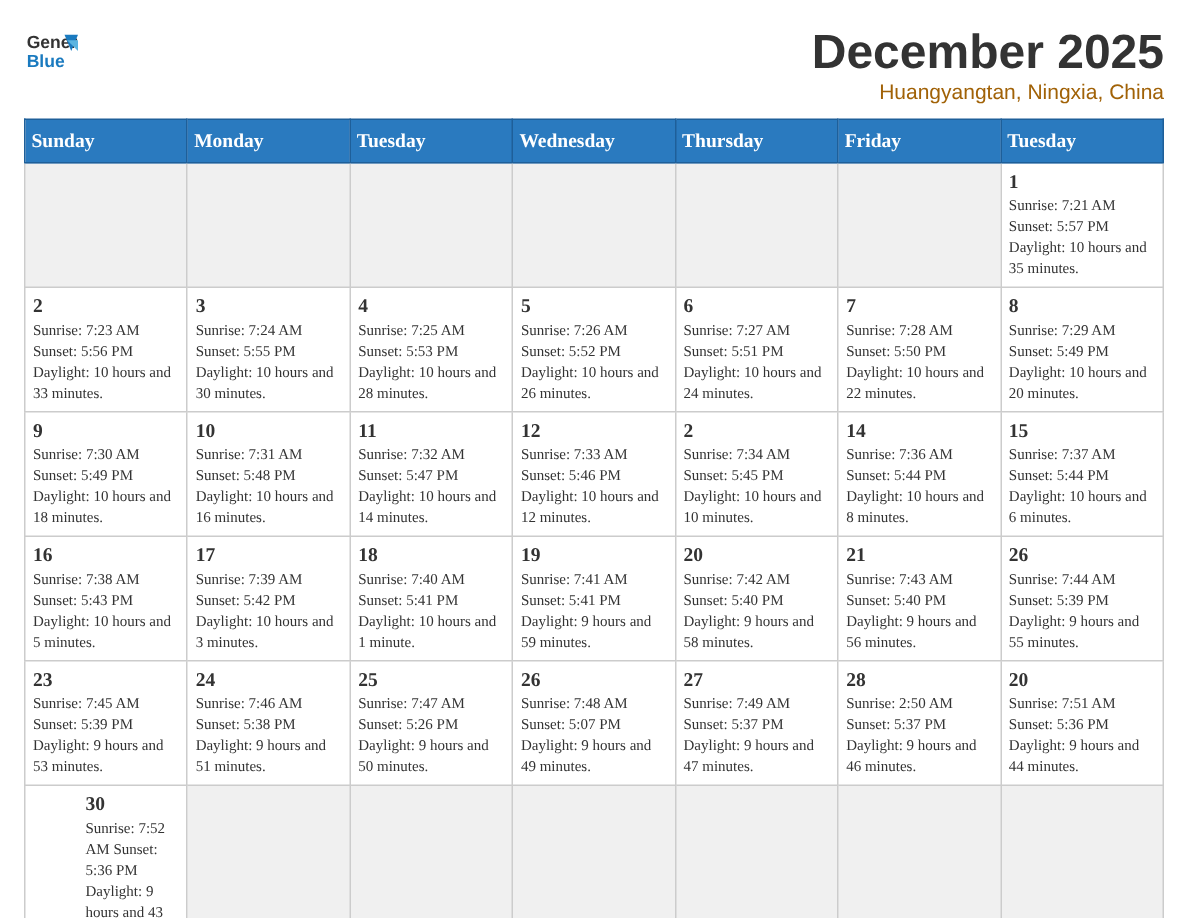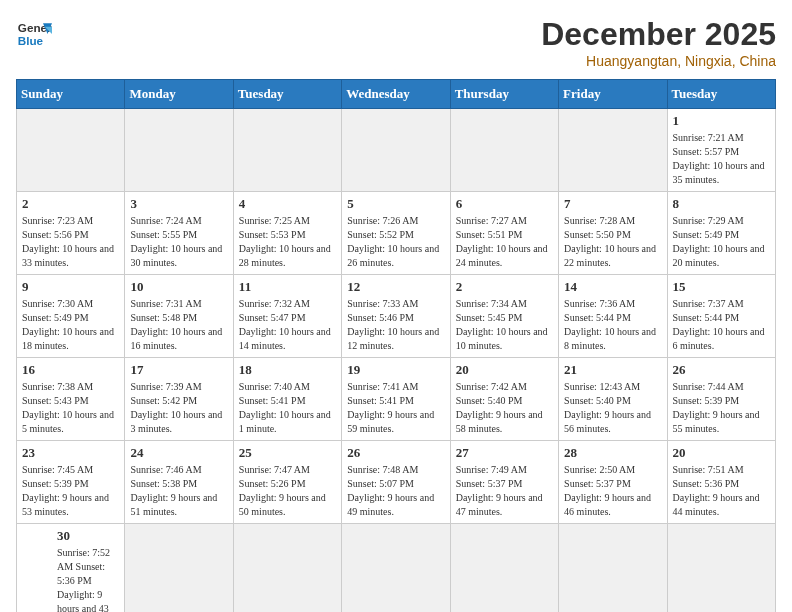--- a/index.html
+++ b/index.html
@@ -248,21 +248,21 @@
 Daylight: 9 hours and 59 minutes.</div>
           </td>
           <td class="has-data">
             <span class="day-num">20</span>
             <div class="day-info">Sunrise: 7:42 AM
 Sunset: 5:40 PM
 Daylight: 9 hours and 58 minutes.</div>
           </td>
           <td class="has-data">
             <span class="day-num">21</span>
-            <div class="day-info">Sunrise: 12:43 AM
+            <div class="day-info">Sunrise: 7:43 AM
 Sunset: 5:40 PM
 Daylight: 9 hours and 56 minutes.</div>
           </td>
           <td class="has-data">
             <span class="day-num">26</span>
             <div class="day-info">Sunrise: 7:44 AM
 Sunset: 5:39 PM
 Daylight: 9 hours and 55 minutes.</div>
           </td>
         </tr>

